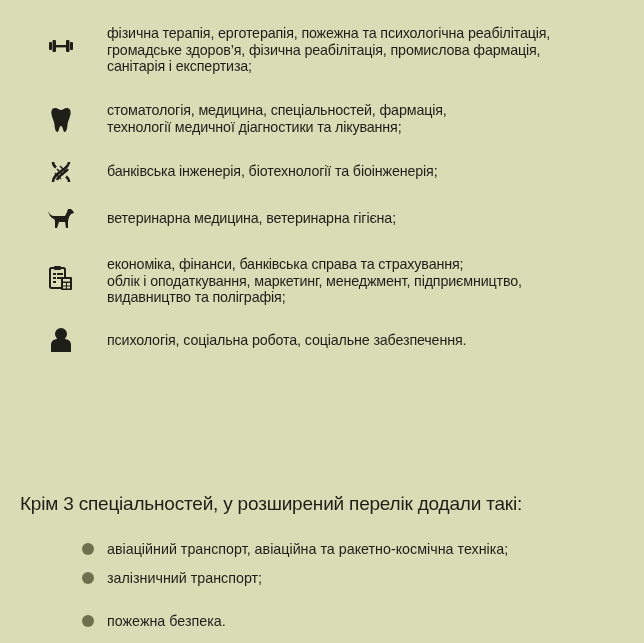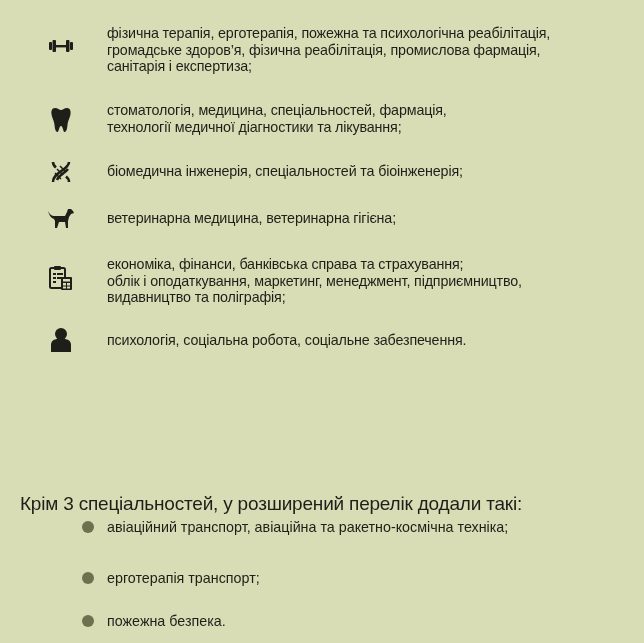--- a/index.html
+++ b/index.html
@@ -48,21 +48,21 @@
     <svg width="24" height="24" viewBox="0 0 24 24">
         <path d="M20 2 C20 10 4 12 4 22" stroke="#1f1f1a" stroke-width="2.6" fill="none"></path>
         <path d="M4 2 C4 4 5 6 7 7.5 M17 16.5 C19 18 20 20 20 22" stroke="#1f1f1a" stroke-width="2.6" fill="none"></path>
         <path d="M8 20 C10 15 16 13 19 9" stroke="#1f1f1a" stroke-width="2.6" fill="none"></path>
         <line x1="8" y1="9" x2="14" y2="15" stroke="#1f1f1a" stroke-width="1.5"></line>
         <line x1="11" y1="6" x2="17" y2="12" stroke="#1f1f1a" stroke-width="1.5"></line>
         <line x1="6" y1="13" x2="12" y2="19" stroke="#1f1f1a" stroke-width="1.5"></line>
       </svg>
   </span>
   <div class="text">
-    <div>біомедична інженерія, спеціальностей та біоінженерія;</div>
+    <div>банківська інженерія, біотехнології та біоінженерія;</div>
   </div>
 </div>
 
 <div class="item" style="top:210px;">
   <span class="icon" style="top:-5px;height:26px;">
     <svg width="28" height="22" viewBox="0 0 28 22">
         <path d="M1 4 C3 8 5 9 7 9 L18 9 L20 5 L21 2 L24 2 L26 4 L27 6 L24 7 L22 10 L21 14 L21 21 L19 21 L18 15 L12 15 L10 21 L8 21 L8 14 L7 12 C4 11 2 8 1 4 Z" fill="#1f1f1a"></path>
       </svg>
   </span>
   <div class="text">
@@ -102,24 +102,24 @@
         <path d="M1 25 L1 18 C1 14 4 12 8 12 L14 12 C18 12 21 14 21 18 L21 25 Z" fill="#1f1f1a"></path>
       </svg>
   </span>
   <div class="text">
     <div>психологія, соціальна робота, соціальне забезпечення.</div>
   </div>
 </div>
 
 <div class="intro">Крім 3 спеціальностей, у розширений перелік додали такі:</div>
 
-<div class="bullet-item" style="top:519px;">
+<div class="bullet-item" style="top:541px;">
   <span class="dot"></span>
   <span>авіаційний транспорт, авіаційна та ракетно-космічна техніка;</span>
 </div>
 <div class="bullet-item" style="top:570px;">
   <span class="dot"></span>
-  <span>ерготерапія транспорт;</span>
+  <span>залізничний транспорт;</span>
 </div>
 <div class="bullet-item" style="top:613px;">
   <span class="dot"></span>
   <span>пожежна безпека.</span>
 </div>
 
 </body></html>

